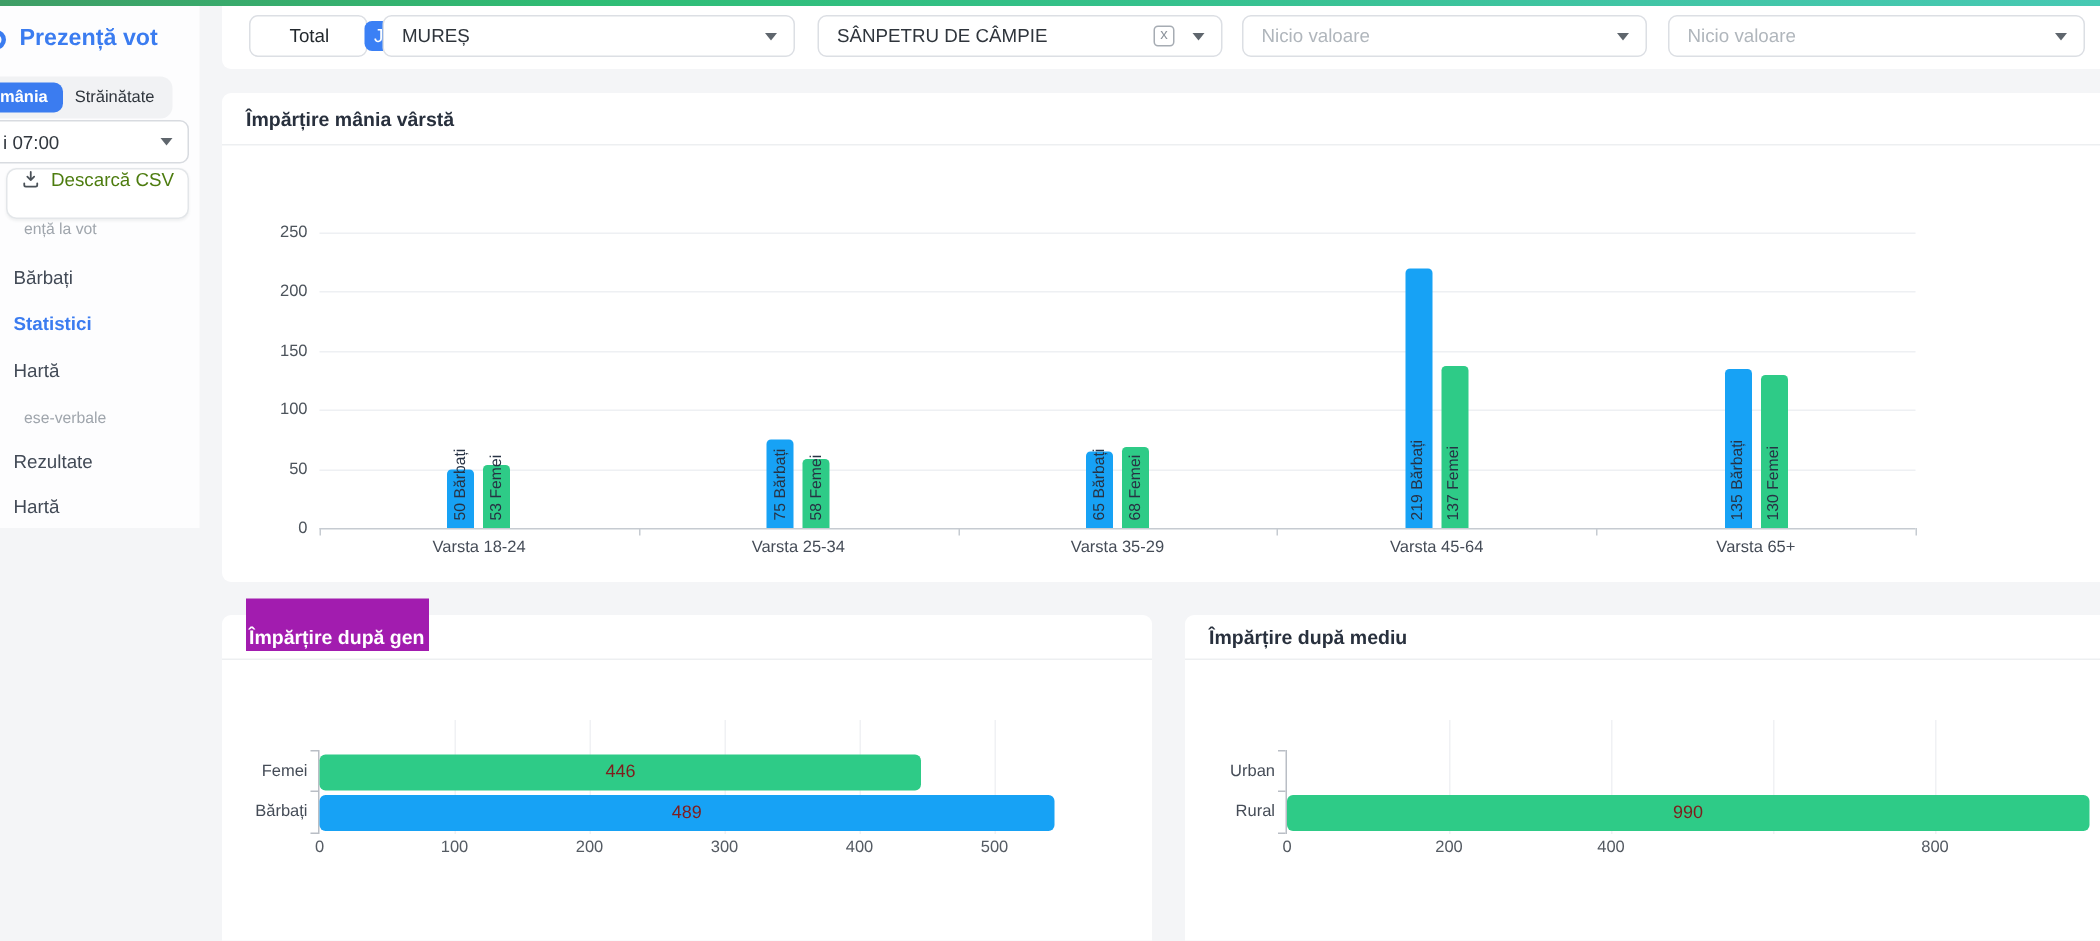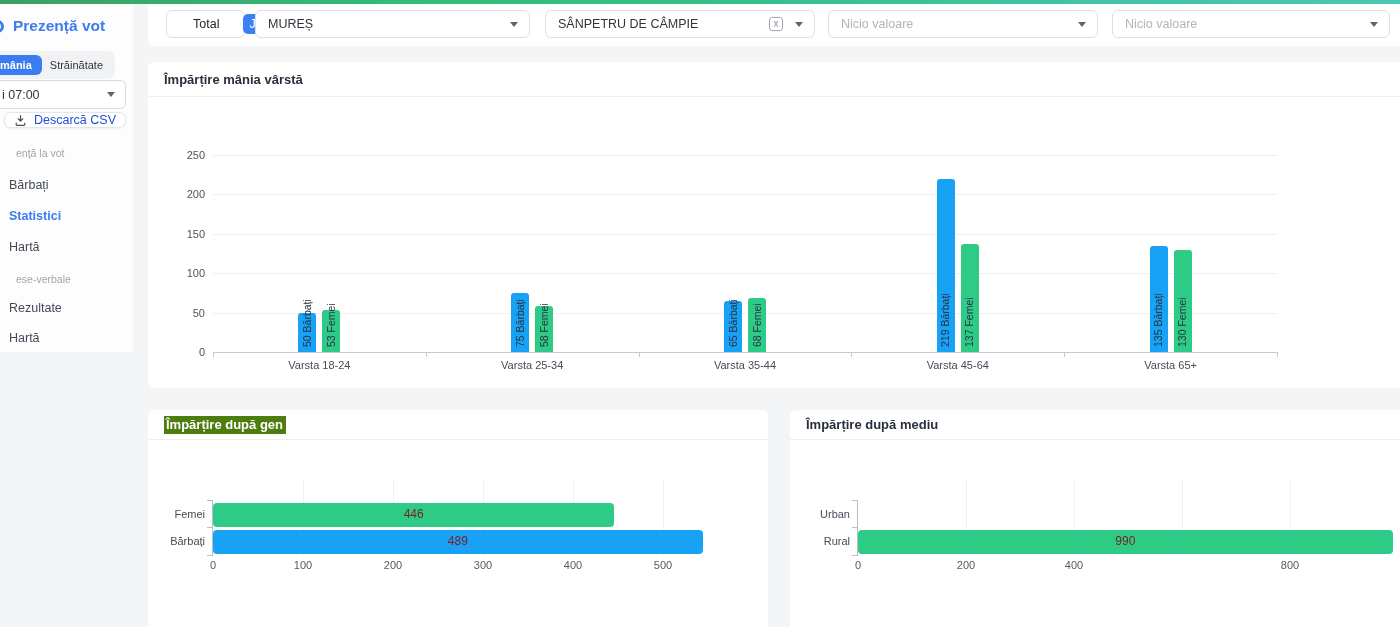--- a/index.html
+++ b/index.html
@@ -14,21 +14,21 @@
   
   .sidebar { position:absolute; left:0; top:0; width:133px; height:352px; background:#fdfdfe; z-index:5; }
   .brand { position:absolute; left:13px; top:17px; font-size:15.5px; font-weight:700; color:#3b7cf0; white-space:nowrap; }
   .brand-icon { position:absolute; left:-9px; top:20px; width:13px; height:13px; border:3px solid #3b7cf0; border-radius:50%; }
   .side-tabs { position:absolute; left:-14px; top:51px; display:flex; align-items:center; background:#f1f2f4; border-radius:8px; padding:4px; white-space:nowrap; }
   .side-tab { font-size:11px; color:#2f353c; padding:4px 8px; border-radius:6px; cursor:pointer; }
   .side-tab.active { background:#3b7cf0; color:#fff; font-weight:600; padding:4px 10px; }
   .side-select { position:absolute; left:-20px; top:80px; width:146px; height:29px; background:#fff; border:1px solid #d8dbe0; border-radius:6px; padding-left:21px; display:flex; align-items:center; font-size:12.5px; color:#32383f; }
   .side-select .caret { position:absolute; right:10px; }
   .caret { width:0; height:0; border-left:4.5px solid transparent; border-right:4.5px solid transparent; border-top:5px solid #5f666d; display:inline-block; }
-  .csv-btn { position:absolute; left:4px; top:112px; width:122px; height:16px; background:#fff; border:1px solid #e3e6e9; border-radius:7px; box-shadow:0 1px 2px rgba(40,50,60,.07); display:flex; align-items:center; justify-content:center; gap:7px; font-family:inherit; font-size:12.5px; color:#1d4ed8; cursor:pointer; }
+  .csv-btn { position:absolute; left:4px; top:112px; width:122px; height:34px; background:#fff; border:1px solid #e3e6e9; border-radius:7px; box-shadow:0 1px 2px rgba(40,50,60,.07); display:flex; justify-content:center; gap:7px; font-family:inherit; font-size:12.5px; color:#4d7c0f; cursor:pointer; }
   .nav-section-label { position:absolute; left:0; font-size:10.5px; color:#a0a6ad; white-space:nowrap;margin-left:16px; }
   .nav-item { position:absolute; left:9px; font-size:12.5px; color:#424a56; white-space:nowrap; cursor:pointer; }
   .nav-item.active { color:#3b7cf0; font-weight:700; }
 
   
   .card { position:absolute; background:#fff; border-radius:6px; }
   .card header { border-bottom:1px solid #edeff1; }
   .card h3 { font-size:13px; font-weight:700; color:#28303d; }
   .filter-card { position:absolute; left:148px; top:-16px; width:1262px; height:62px; background:#fff; border-radius:6px; z-index:4; }
   .f-label { position:absolute; top:8px; font-size:10px; font-weight:600; letter-spacing:.5px; color:#8d949c; }
@@ -39,21 +39,21 @@
   .clear-box { position:absolute; right:31px; width:14px; height:14px; border:1px solid #a6acb3; border-radius:3px; color:#8d949c; font-size:10px; line-height:12px; text-align:center; cursor:pointer; }
   .toggle { left:18px; width:79px; padding:2px; }
   .toggle .opt { flex:1; text-align:center; font-size:12.5px; color:#23292e; padding:3px 6px; cursor:pointer;margin-left:18px; }
   .toggle .opt.sel-opt { background:#3b80f5; color:#fff; border-radius:5px; font-weight:400; }
 
   .age-card  { left:148px; top:62px;  width:1262px; height:326px; }
   .age-card header { padding:10px 16px 9px; }
   .gen-card  { left:148px; top:410px; width:620px;  height:250px; }
   .mediu-card{ left:790px; top:410px; width:620px;  height:250px; }
   .gen-card header,.mediu-card header { padding:7px 16px 7px; }
-  .hl { background:#4d7c0f; color:#fff; padding:1px 3px 2px 2px; }
+  .hl { background:#a21caf; color:#fff; padding:18px 3px 2px 2px; }
   .plot { position:absolute; left:0; top:0; right:0; bottom:0; }
 
   
   .hgrid { position:absolute; height:1px; background:#eef0f3; }
   .vgrid { position:absolute; width:1px; background:#f0f1f4; }
   .xaxis { position:absolute; height:1px; background:#c6cbd1; }
   .axis-tick { position:absolute; width:1px; height:5px; background:#c6cbd1; }
   .ylab { position:absolute; left:10px; width:47px; text-align:right; font-size:11px; color:#4d545c; }
   .xlab { position:absolute; transform:translateX(-50%); font-size:11px; color:#454c57; white-space:nowrap; }
   .vbar { position:absolute; width:18px; border-radius:3px 3px 0 0; }
@@ -161,21 +161,21 @@
         <div class="xlab" style="left:171.4px;top:297px">Varsta 18-24</div>
         <div class="vbar" style="left:150.4px;top:250.6px;height:39.4px;background:#17a2f5"></div>
         <div class="rlab" style="left:152.9px;top:285px">50 Bărbați</div>
         <div class="vbar" style="left:174.4px;top:248.2px;height:41.8px;background:#2ecb87"></div>
         <div class="rlab" style="left:176.9px;top:285px">53 Femei</div>
         <div class="xlab" style="left:384.2px;top:297px">Varsta 25-34</div>
         <div class="vbar" style="left:363.2px;top:230.9px;height:59.1px;background:#17a2f5"></div>
         <div class="rlab" style="left:365.7px;top:285px">75 Bărbați</div>
         <div class="vbar" style="left:387.2px;top:244.3px;height:45.7px;background:#2ecb87"></div>
         <div class="rlab" style="left:389.7px;top:285px">58 Femei</div>
-        <div class="xlab" style="left:597.0px;top:297px">Varsta 35-44</div>
+        <div class="xlab" style="left:597.0px;top:297px">Varsta 35-29</div>
         <div class="vbar" style="left:576.0px;top:238.8px;height:51.2px;background:#17a2f5"></div>
         <div class="rlab" style="left:578.5px;top:285px">65 Bărbați</div>
         <div class="vbar" style="left:600.0px;top:236.4px;height:53.6px;background:#2ecb87"></div>
         <div class="rlab" style="left:602.5px;top:285px">68 Femei</div>
         <div class="xlab" style="left:809.8px;top:297px">Varsta 45-64</div>
         <div class="vbar" style="left:788.8px;top:117.4px;height:172.6px;background:#17a2f5"></div>
         <div class="rlab" style="left:791.3px;top:285px">219 Bărbați</div>
         <div class="vbar" style="left:812.8px;top:182.0px;height:108.0px;background:#2ecb87"></div>
         <div class="rlab" style="left:815.3px;top:285px">137 Femei</div>
         <div class="xlab" style="left:1022.6px;top:297px">Varsta 65+</div>

